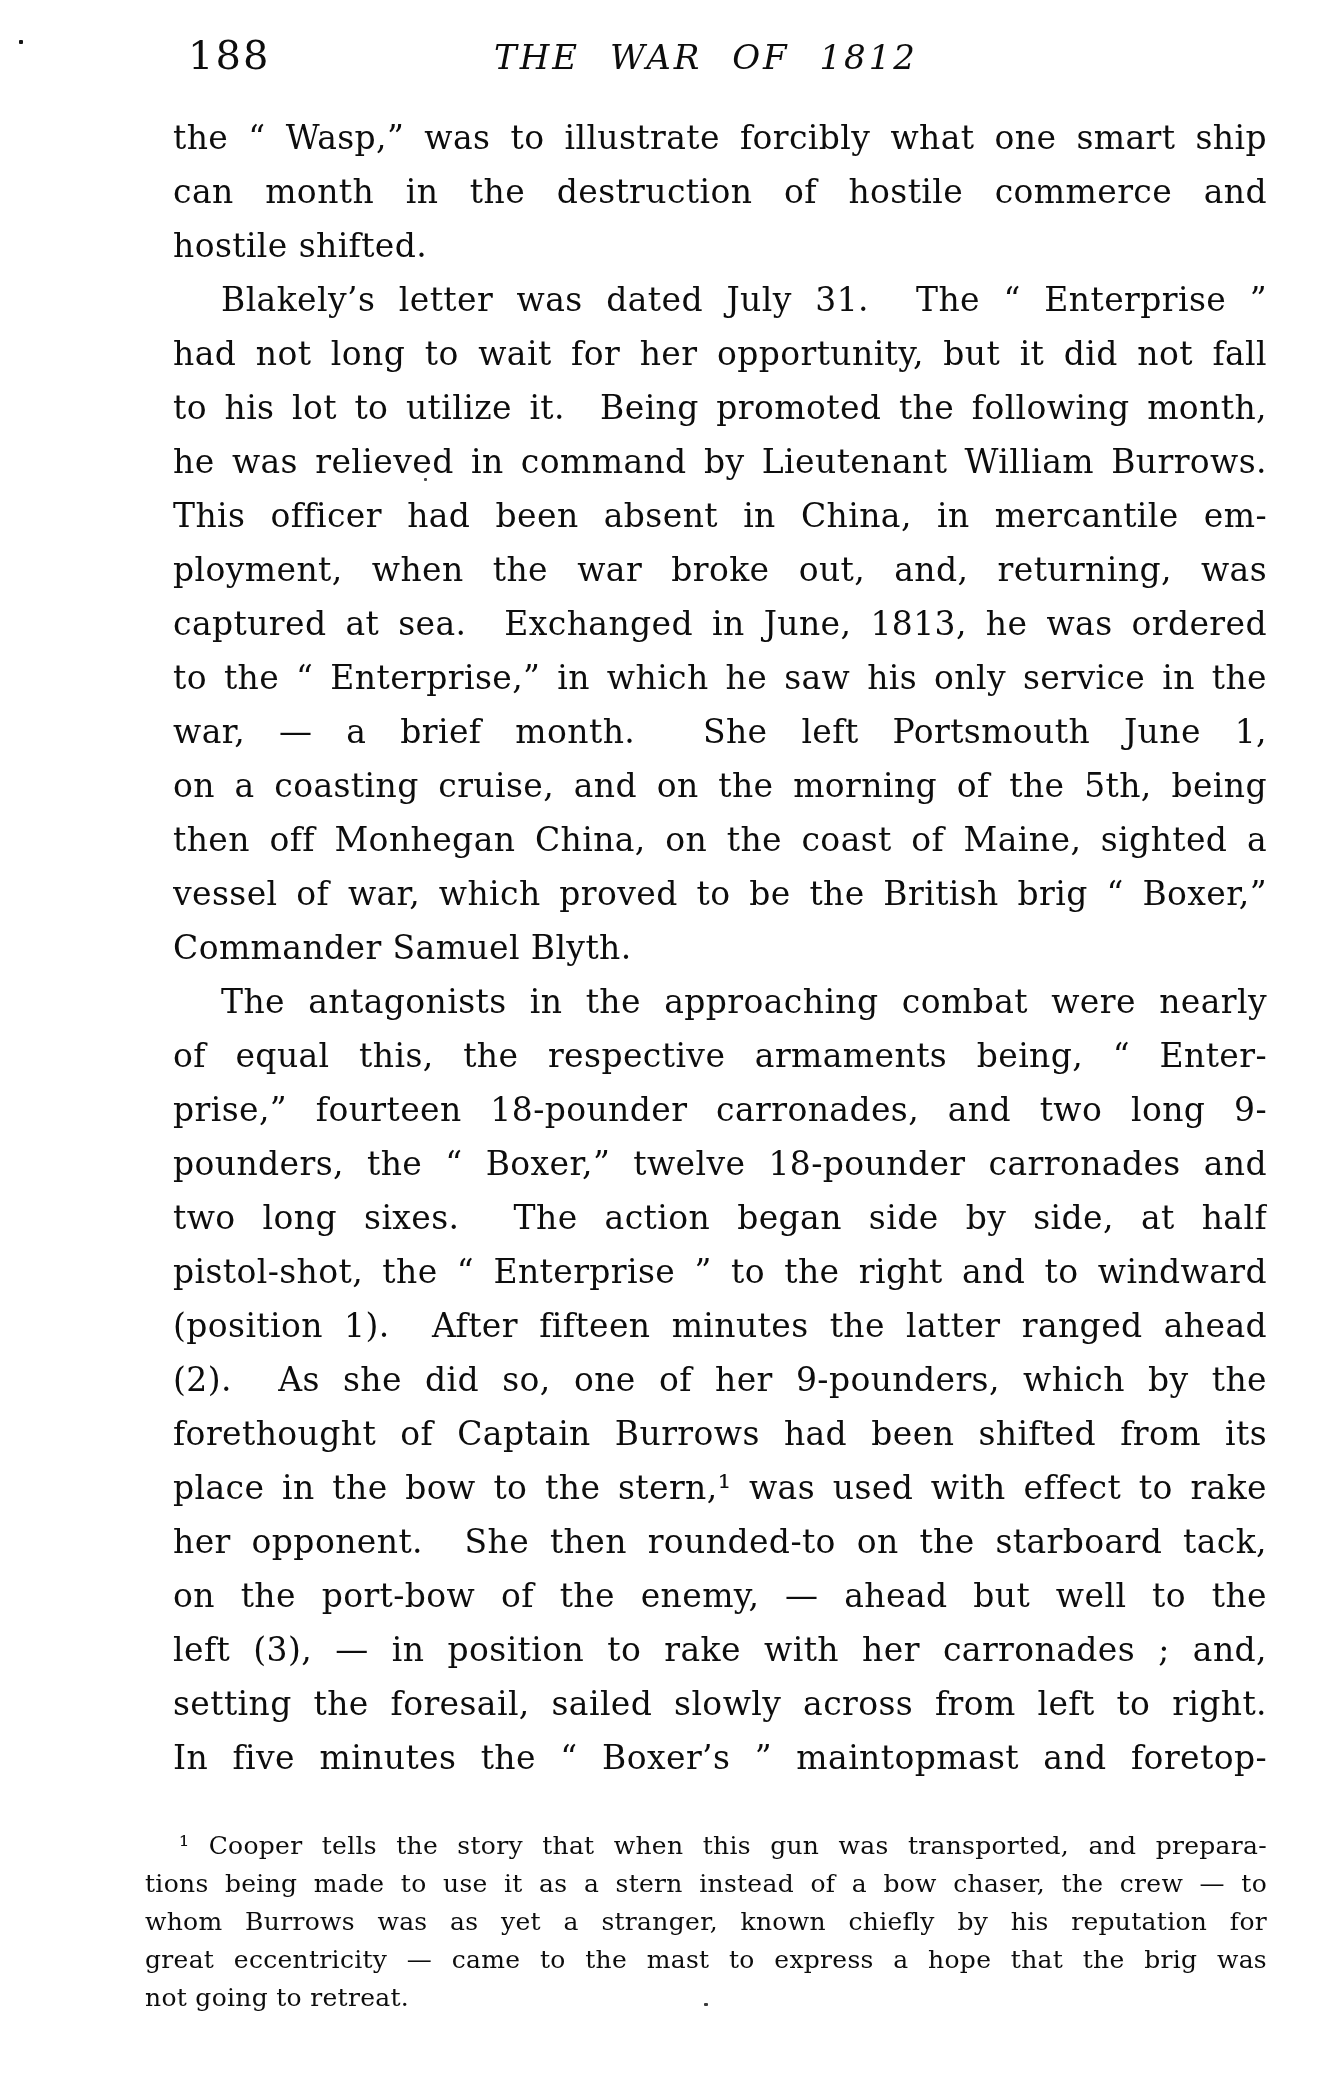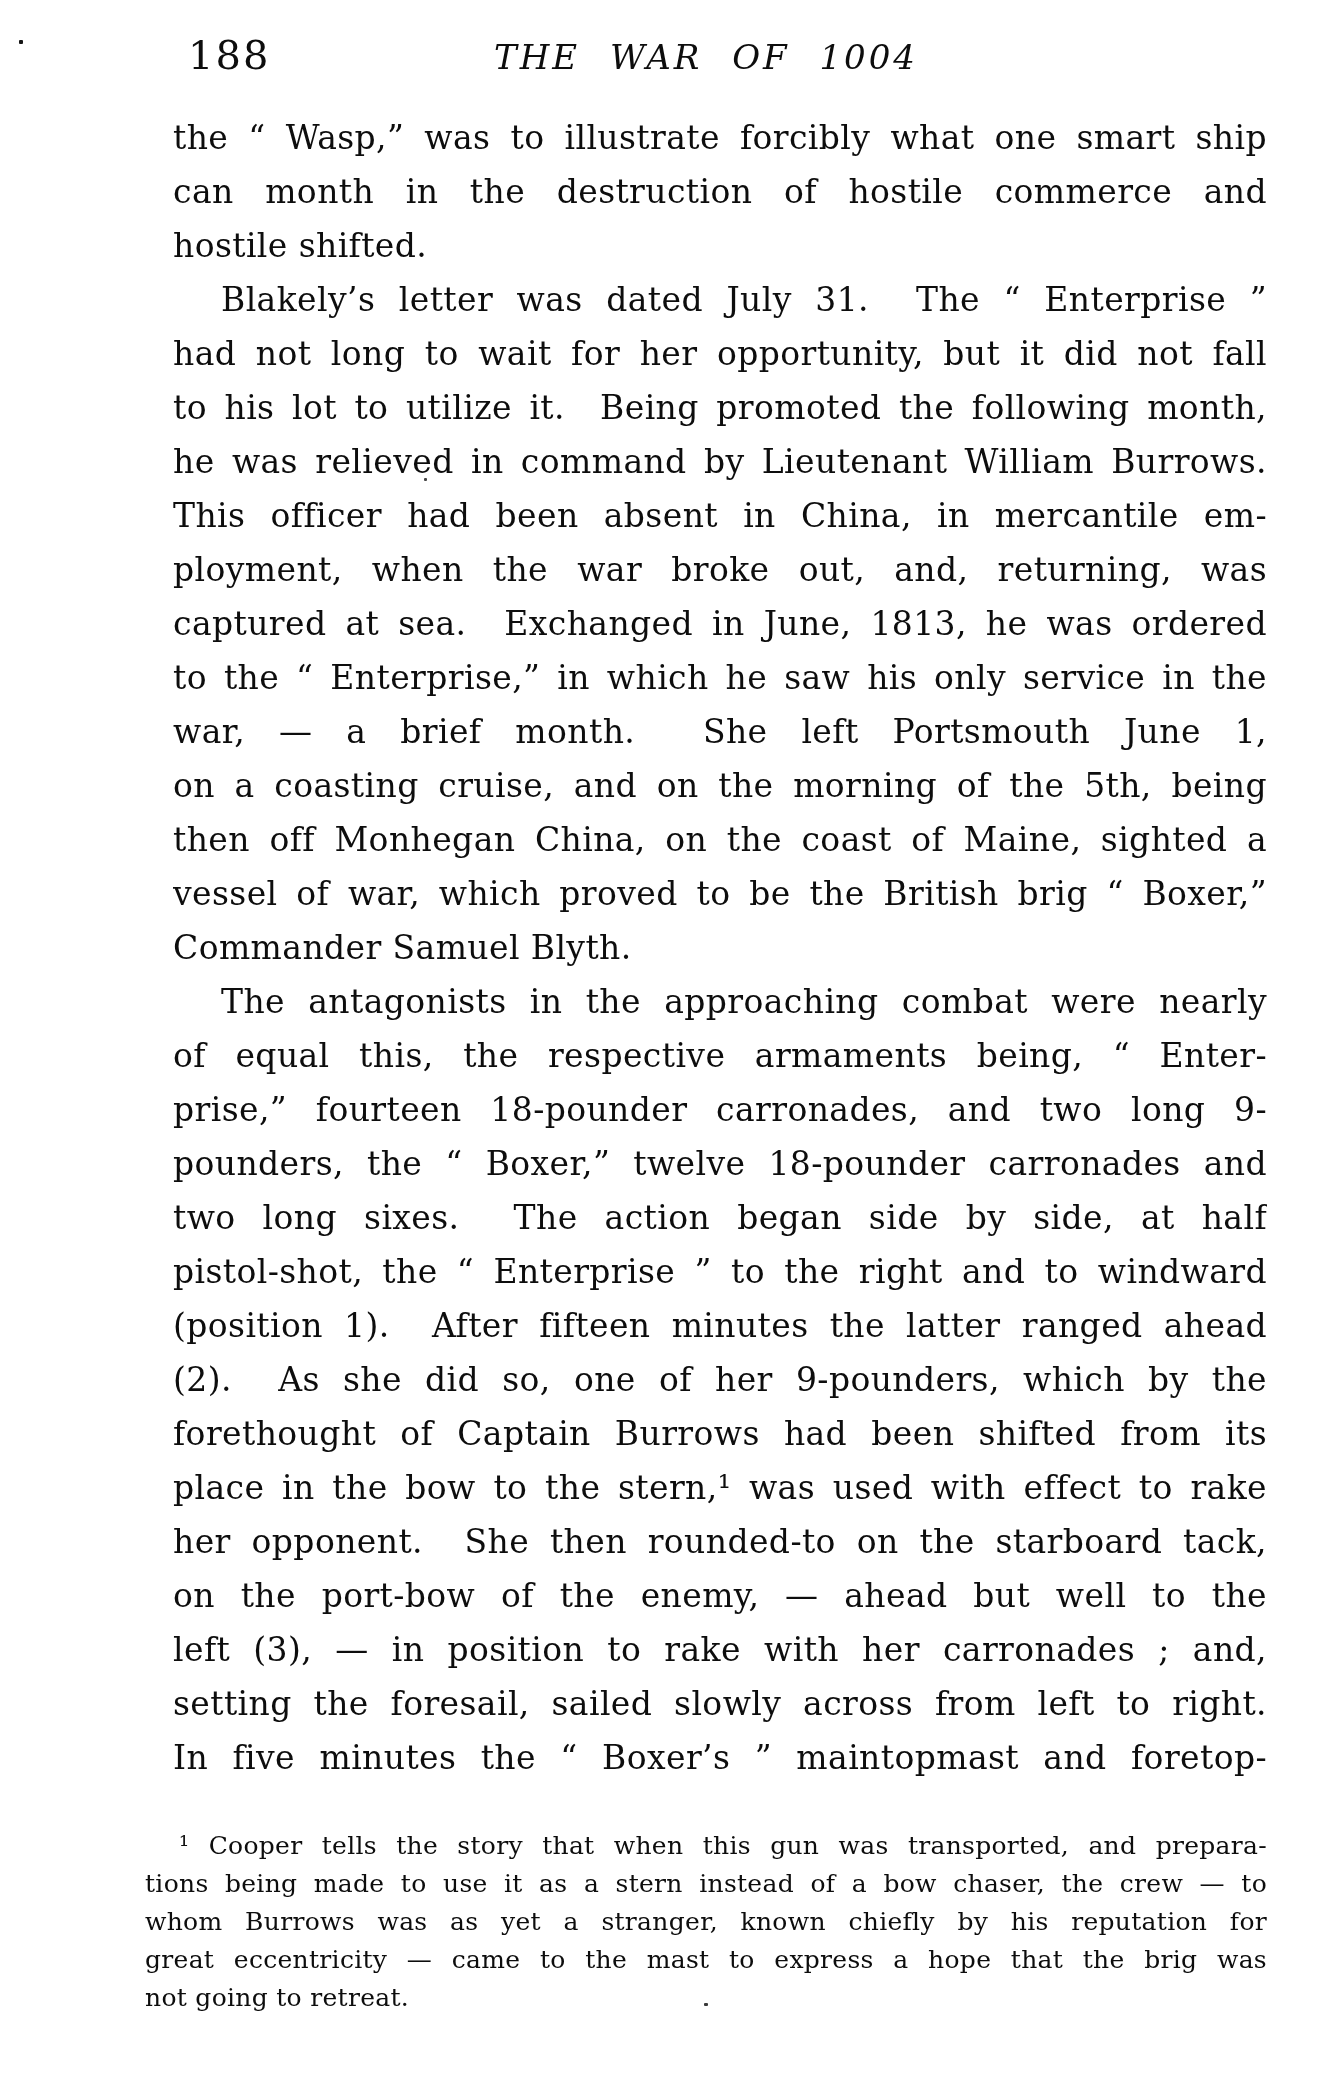--- a/index.html
+++ b/index.html
@@ -79,21 +79,21 @@
   }
   .speck.s1 { left: 19px;  top: 40px;   width: 4px; height: 4px; }
   .speck.s2 { left: 424px; top: 478px;  width: 3px; height: 3px; opacity: .8; }
   .speck.s3 { left: 704px; top: 2003px; width: 4px; height: 3px; opacity: .85; }
 </style>
 </head>
 <body>
 
 <div class="page">
   <div class="page-number">188</div>
-  <div class="running-header">THE WAR OF 1004</div>
+  <div class="running-header">THE WAR OF 1812</div>
 
   <div class="body-text" id="body-text">
       <div class="line">the “ Wasp,” was to illustrate forcibly what one smart ship</div>
       <div class="line">can month in the destruction of hostile commerce and</div>
       <div class="line flush">hostile shifted.</div>
       <div class="line indent">Blakely’s letter was dated July 31.  The “ Enterprise ”</div>
       <div class="line">had not long to wait for her opportunity, but it did not fall</div>
       <div class="line">to his lot to utilize it.  Being promoted the following month,</div>
       <div class="line">he was relieved in command by Lieutenant William Burrows.</div>
       <div class="line">This officer had been absent in China, in mercantile em-</div>

